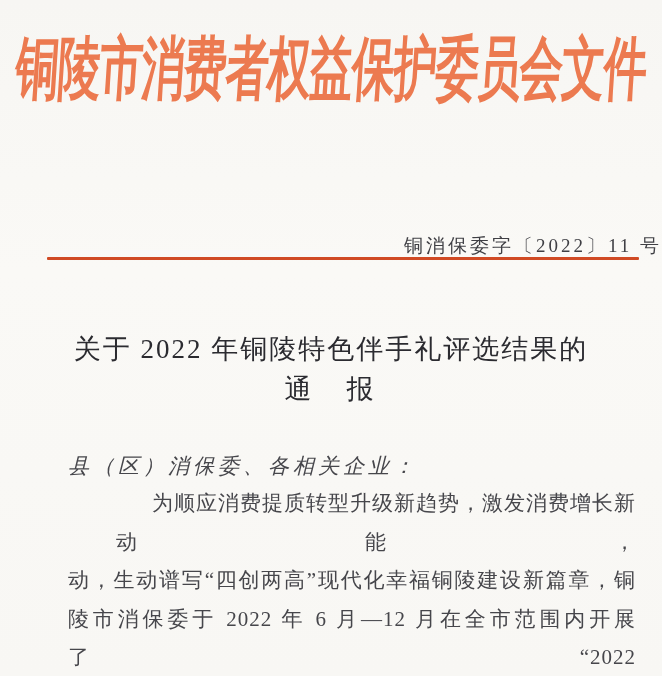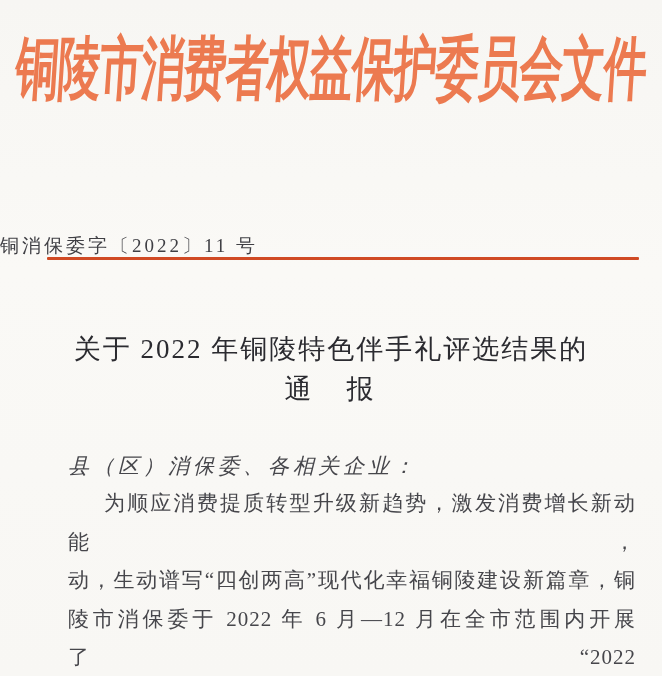--- a/index.html
+++ b/index.html
@@ -36,21 +36,21 @@
     transform: scaleY(1.6) skewX(-6deg);
     transform-origin: center center;
   }
 
   
   .doc-number {
     position: absolute;
     top: 234px;
     left: 0;
     width: 100%;
-    text-align: left;
+    text-align: right;
     font-size: 19px;
     line-height: 23px;
     letter-spacing: 3px;
     color: #3f3f44;
   }
 
   
   .divider {
     position: absolute;
     top: 257px;
@@ -97,20 +97,21 @@
     line-height: 38.5px;
     color: #46464b;
     letter-spacing: 1px;
   }
   .pline {
     text-align: justify;
     text-align-last: justify;
   }
   .pline.indent {
     text-indent: 36px;
+    margin-left: 48px;
   }
 </style>
 </head>
 <body>
 
 <div class="page">
 
   <div class="banner">
     <span class="banner-text" style="color: rgb(236, 122, 80);">铜陵市消费者权益保护委员会文件</span>
   </div>

